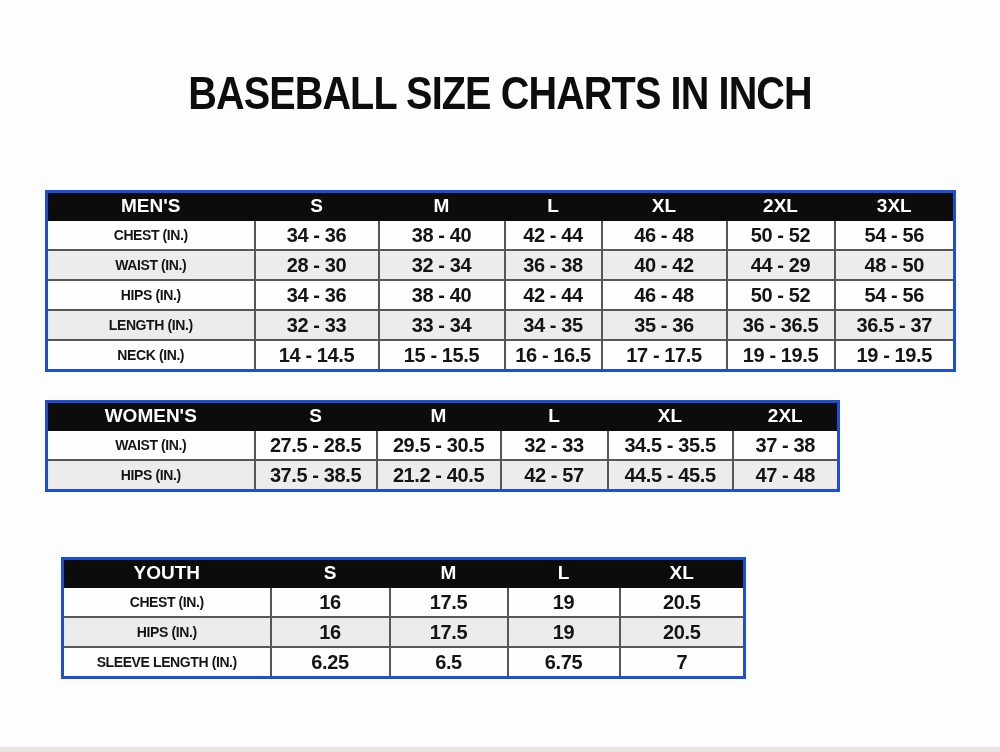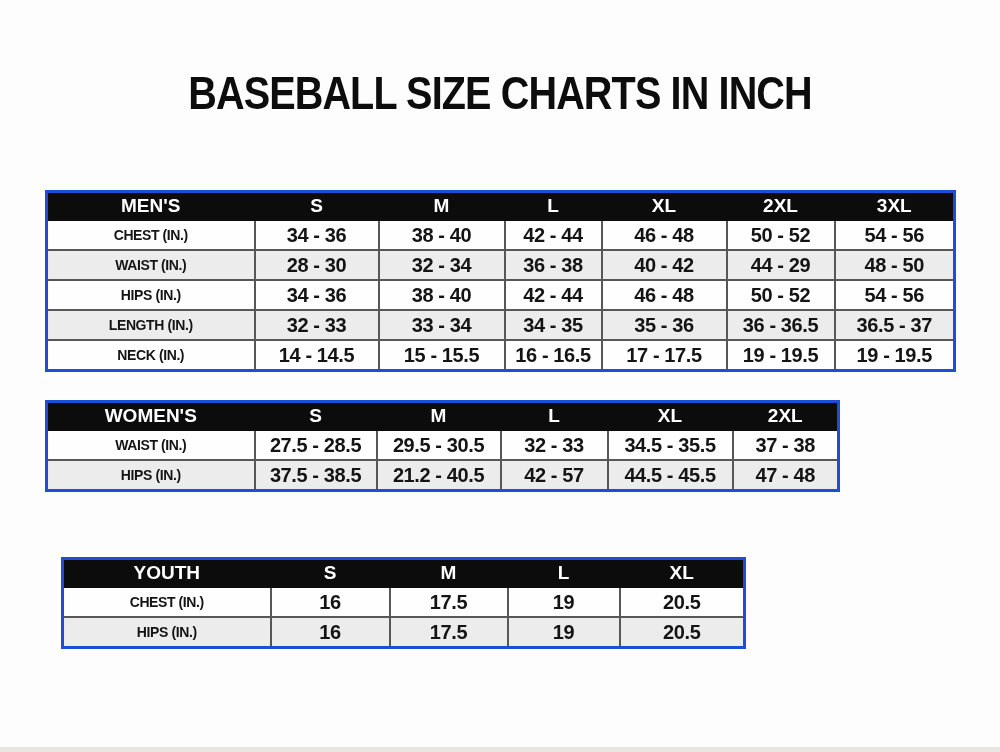--- a/index.html
+++ b/index.html
@@ -211,16 +211,23 @@
         <td>19</td>
         <td>20.5</td>
       </tr>
       <tr>
         <td class="lbl">HIPS (IN.)</td>
         <td>16</td>
         <td>17.5</td>
         <td>19</td>
         <td>20.5</td>
       </tr>
+      <tr>
+        <td class="lbl">SLEEVE LENGTH (IN.)</td>
+        <td>6.25</td>
+        <td>6.5</td>
+        <td>6.75</td>
+        <td>7</td>
+      </tr>
     </tbody>
 </table>
 
 <div class="bottom-band"></div>
 
 </body></html>

